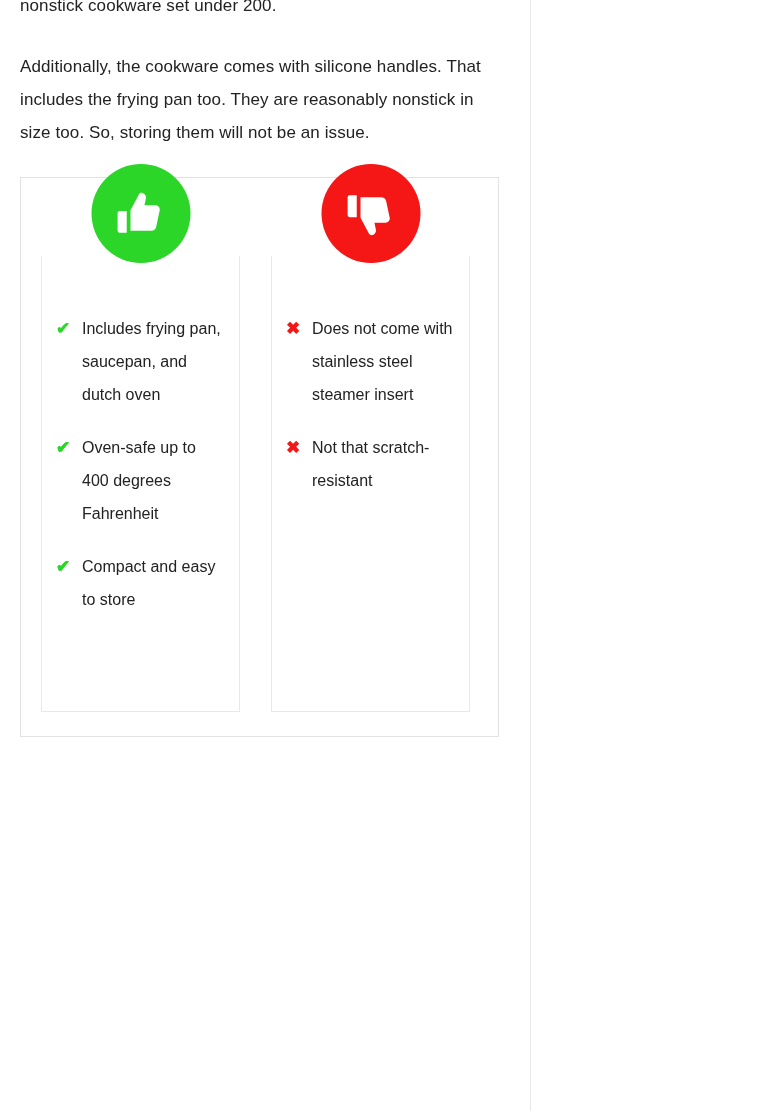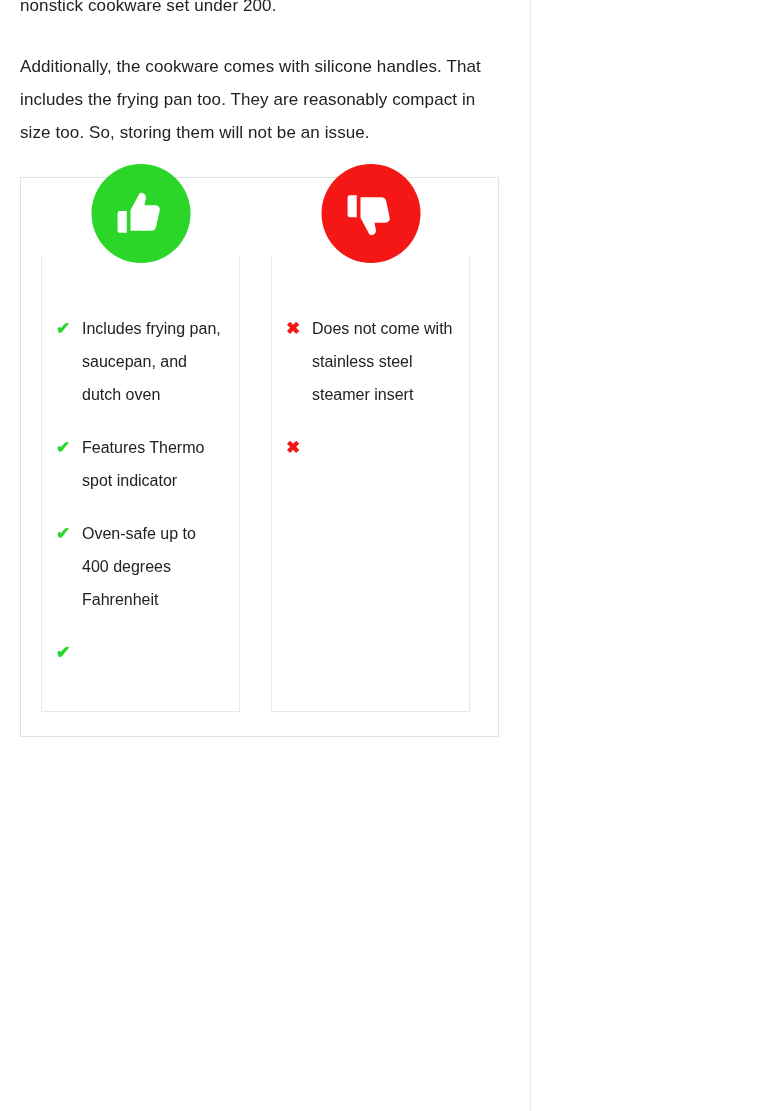--- a/index.html
+++ b/index.html
@@ -113,48 +113,48 @@
   .mark.cross { color: #f51616; }
 </style>
 </head>
 <body>
 
 <div class="page">
 
   <div class="content-column">
 
     <p class="body-text first">nonstick cookware set under 200.</p>
-    <p class="body-text">Additionally, the cookware comes with silicone handles. That includes the frying pan too. They are reasonably compact in size too. So, storing them will not be an issue.</p>
+    <p class="body-text">Additionally, the cookware comes with silicone handles. That includes the frying pan too. They are reasonably nonstick in size too. So, storing them will not be an issue.</p>
 
     <div class="proscons">
 
       <div class="col col-pros">
         <div class="badge pros">
           <svg width="50" height="50" viewBox="0 0 24 24" aria-hidden="true">
             <path fill="#ffffff" d="M2 10.5h3.4V21H2a1 1 0 0 1-1-1v-8.5a1 1 0 0 1 1-1zM7.2 10.2l4.1-7.7c.3-.6 1-.8 1.6-.6l.5.2c.9.4 1.4 1.3 1.2 2.3l-.7 3.4h5.3c1.3 0 2.3 1.2 2 2.5l-1.7 7.9c-.2 1.1-1.2 1.8-2.3 1.8H7.2V10.2z"></path>
           </svg>
         </div>
         <ul class="list">
           <li><span class="mark check">✔</span><span>Includes frying pan, saucepan, and dutch oven</span></li>
-          <li><span class="mark check">✔</span><span>Features Thermo spot indicator</span></li>
+          <li><span class="mark check">✔</span></li>
           <li><span class="mark check">✔</span><span>Oven-safe up to 400 degrees Fahrenheit</span></li>
           <li><span class="mark check">✔</span></li>
-          <li><span class="mark check">✔</span></li>
+          <li><span class="mark check">✔</span><span>Compact and easy to store</span></li>
         </ul>
       </div>
 
       <div class="col col-cons">
         <div class="badge cons">
           <svg width="50" height="50" viewBox="0 0 24 24" aria-hidden="true">
             <path fill="#ffffff" d="M2 3h3.4v10.5H2a1 1 0 0 1-1-1V4a1 1 0 0 1 1-1zM7.2 13.8l4.1 7.7c.3.6 1 .8 1.6.6l.5-.2c.9-.4 1.4-1.3 1.2-2.3l-.7-3.4h5.3c1.3 0 2.3-1.2 2-2.5l-1.7-7.9c-.2-1.1-1.2-1.8-2.3-1.8H7.2v9.8z"></path>
           </svg>
         </div>
         <ul class="list">
           <li><span class="mark cross">✖</span><span>Does not come with stainless steel steamer insert</span></li>
-          <li><span class="mark cross">✖</span></li>
+          <li><span class="mark cross">✖</span><span>Not that scratch-resistant</span></li>
         </ul>
       </div>
 
     </div>
   </div>
 
   <div class="sidebar-column"></div>
 
 </div>
 

